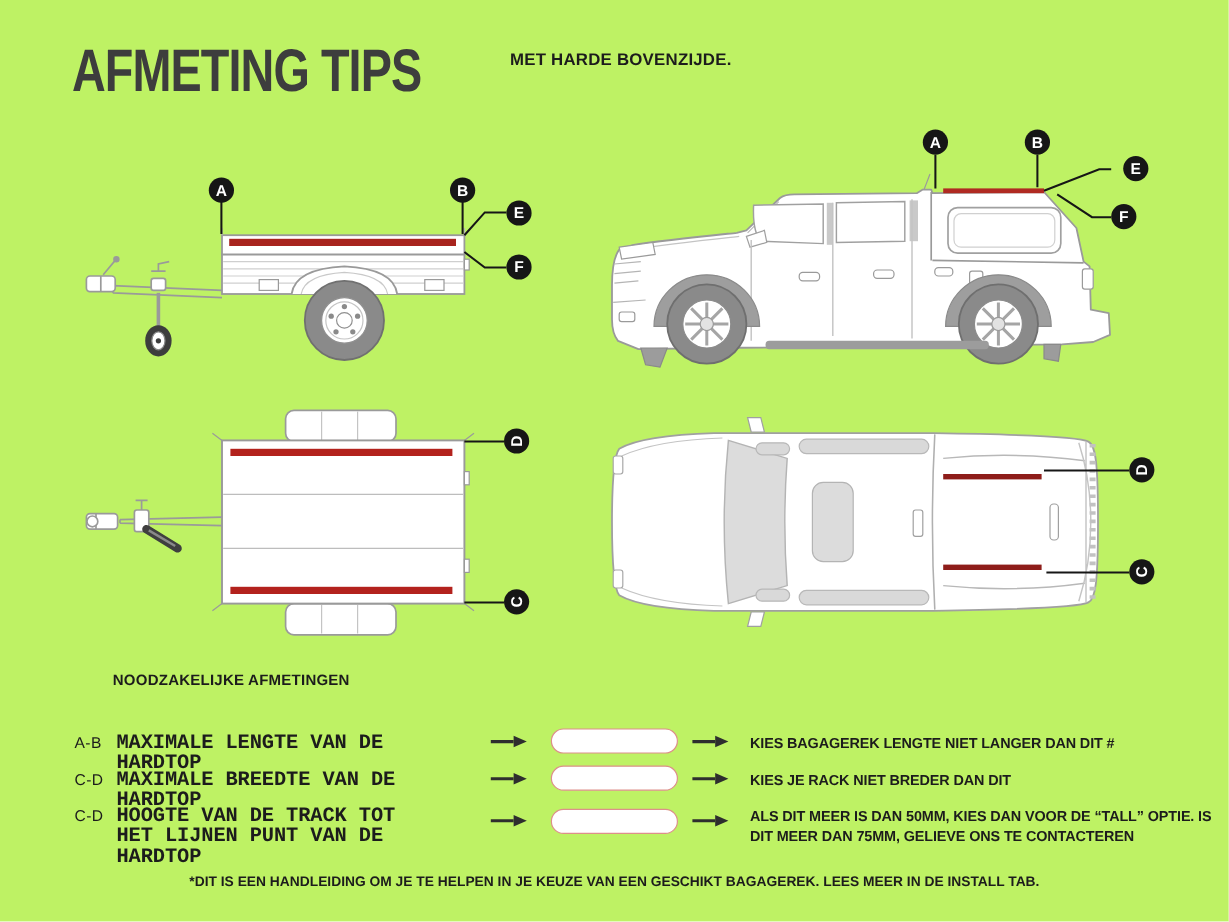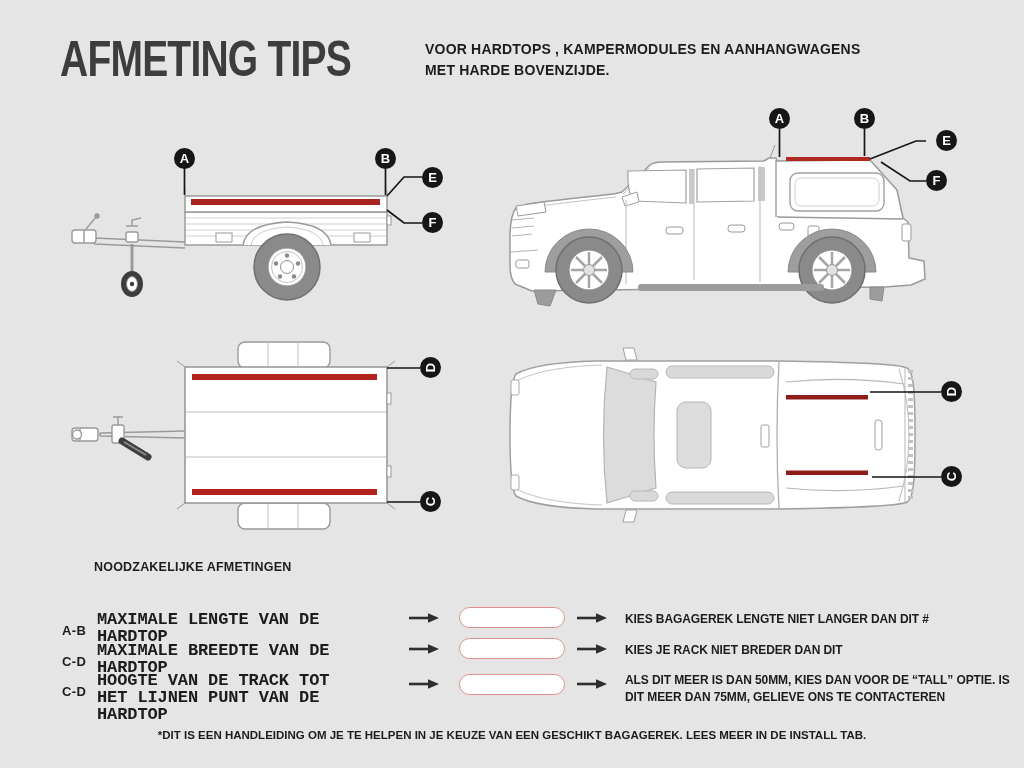--- a/index.html
+++ b/index.html
@@ -1,47 +1,46 @@
 <!DOCTYPE html>
 <html><head>
 <meta charset="utf-8">
 <style>
   html,body{margin:0;padding:0;background:#fff;}
-  .canvas{position:relative;width:1024px;height:768px;background:#e5e5e5;overflow:hidden;
+  .canvas{position:relative;width:1024px;height:768px;background:#bef264;overflow:hidden;
           font-family:"Liberation Sans",sans-serif;color:#1c1c1c;}
   .title{position:absolute;left:60px;top:30px;font-size:50px;font-weight:bold;color:#3d3d3d;
          letter-spacing:-1px;transform:scaleX(0.78);transform-origin:0 0;white-space:nowrap;}
   .subtitle{position:absolute;left:425px;top:39px;font-size:14px;font-weight:bold;
             letter-spacing:.2px;line-height:21px;color:#1c1c1c;}
   .drawing{position:absolute;}
   .marker{position:absolute;width:21px;height:21px;border-radius:50%;background:#161616;color:#fff;
           display:flex;align-items:center;justify-content:center;font-size:13px;font-weight:bold;z-index:5;}
   .marker.rot span{display:block;transform:rotate(-90deg);}
   .sec-label{position:absolute;left:62px;top:560px;font-size:12.5px;font-weight:bold;letter-spacing:.2px;margin-left:32px;}
   .sec-note{position:absolute;left:235px;top:560px;font-size:12.5px;font-weight:bold;color:#e4252b;letter-spacing:.2px;}
   .row{position:absolute;left:0;top:0;width:1024px;height:0;}
   .row>*{position:absolute;}
-  .code{left:62px;top:12px;font-size:13px;font-weight:bold;letter-spacing:.4px;}
+  .code{left:62px;top:0;font-size:13px;font-weight:normal;letter-spacing:.4px;}
   .desc{left:97px;top:0;width:285px;font-size:17px;font-weight:bold;letter-spacing:-.1px;line-height:17px;font-family:Liberation Mono, monospace;}
   .arrow-a{left:408px;top:1px;}
   .pill{left:459px;top:-4px;width:104px;height:19px;border:1.3px solid #dd908a;border-radius:11px;background:#fff;}
   .arrow-b{left:576px;top:1px;}
   .adv{left:625px;top:0;width:405px;font-size:12px;font-weight:bold;letter-spacing:-.1px;line-height:17px;}
   .row3 .pill{top:2px;}
   .row3 .arrow-a,.row3 .arrow-b{top:6px;}
   .footer{position:absolute;left:0;right:0;top:729px;text-align:center;font-size:11.5px;font-weight:bold;letter-spacing:0;}
 </style>
 </head>
 <body>
 
 <div class="canvas">
 
   <div class="title">AFMETING TIPS</div>
   <div class="subtitle">
-    <div>VOOR HARDTOPS , KAMPERMODULES EN AANHANGWAGENS</div>
     <div>MET HARDE BOVENZIJDE.</div>
   </div>
 
   <svg class="drawing" style="left:40px;top:120px" width="430" height="210" viewBox="0 0 430 210">
 
     <g stroke="#9a9a9a" fill="none" stroke-width="1.4">
       <path d="M145,122 L54,118 M145,128 L54,124 M54,118 V124"></path>
       <rect x="32" y="110" width="24" height="13" rx="3" fill="#fff"></rect>
       <path d="M44,110 V123 M46,109 L56,97"></path>
       <circle cx="57" cy="96" r="2" fill="#9a9a9a"></circle>

